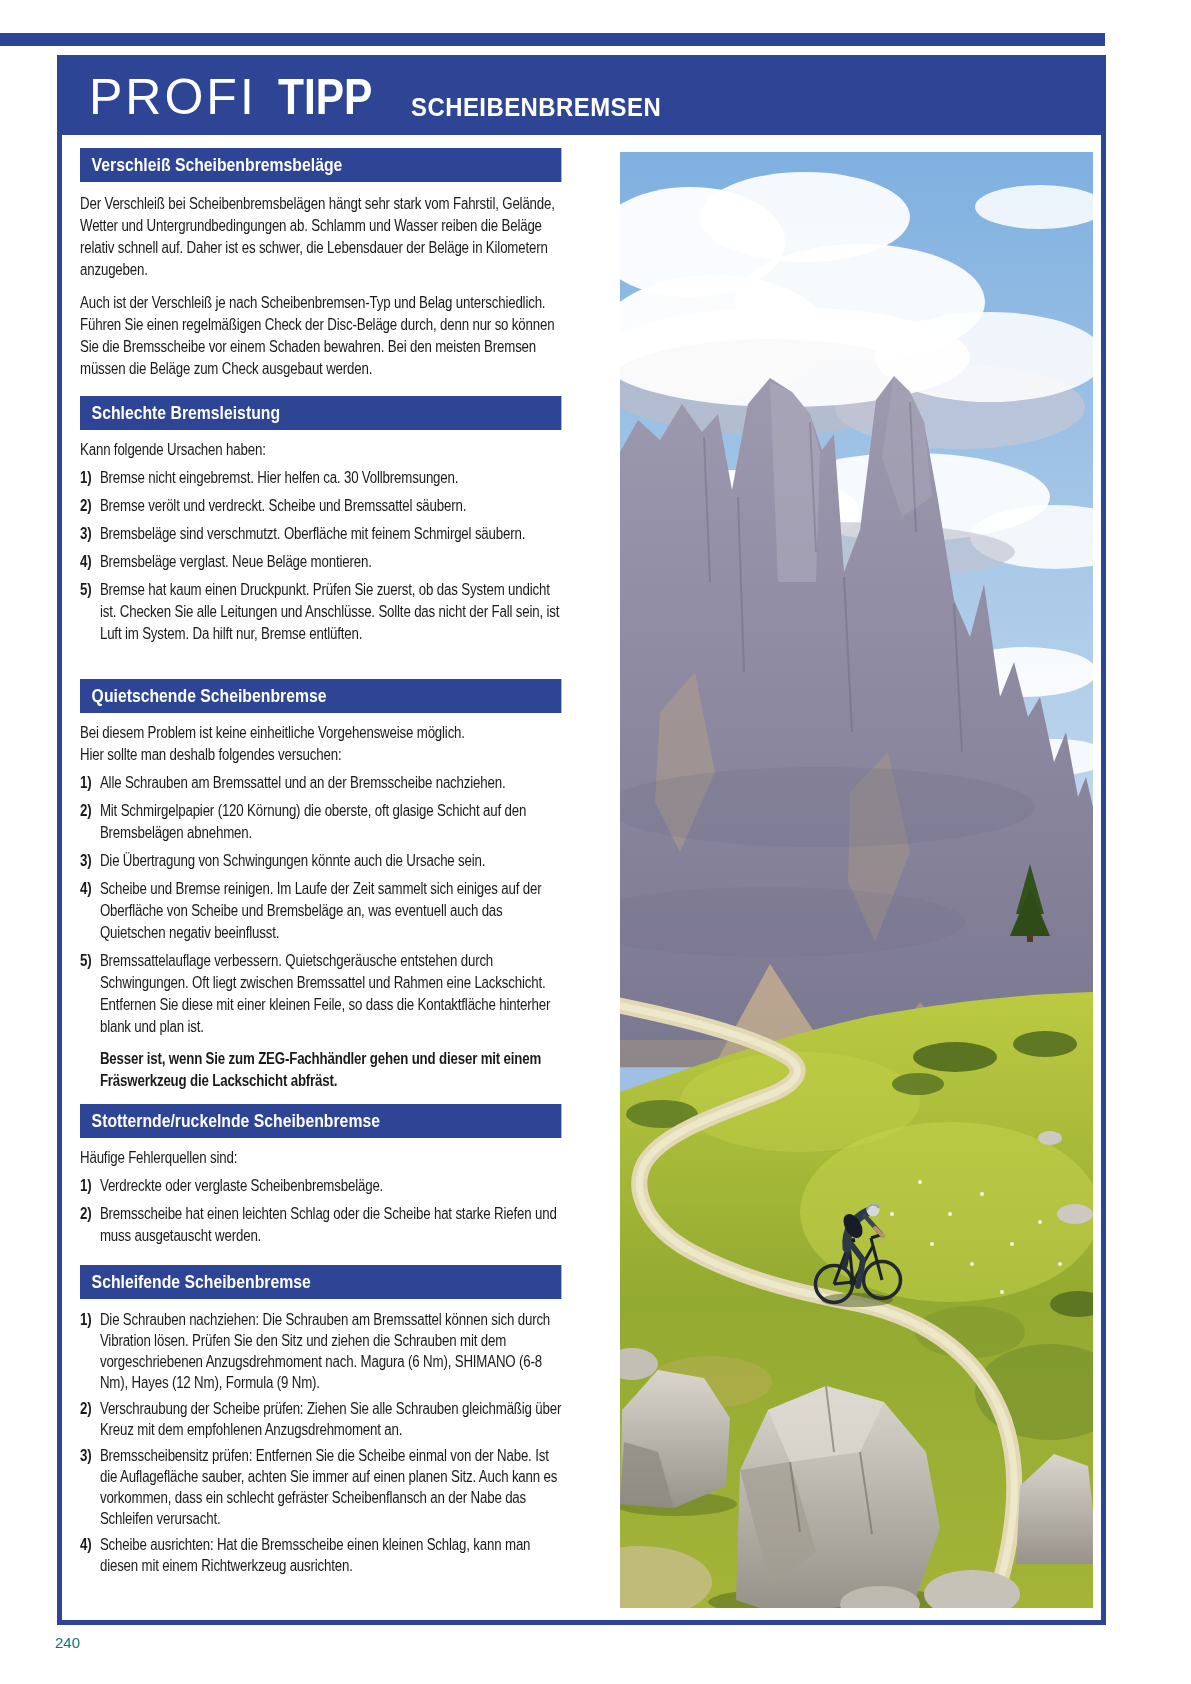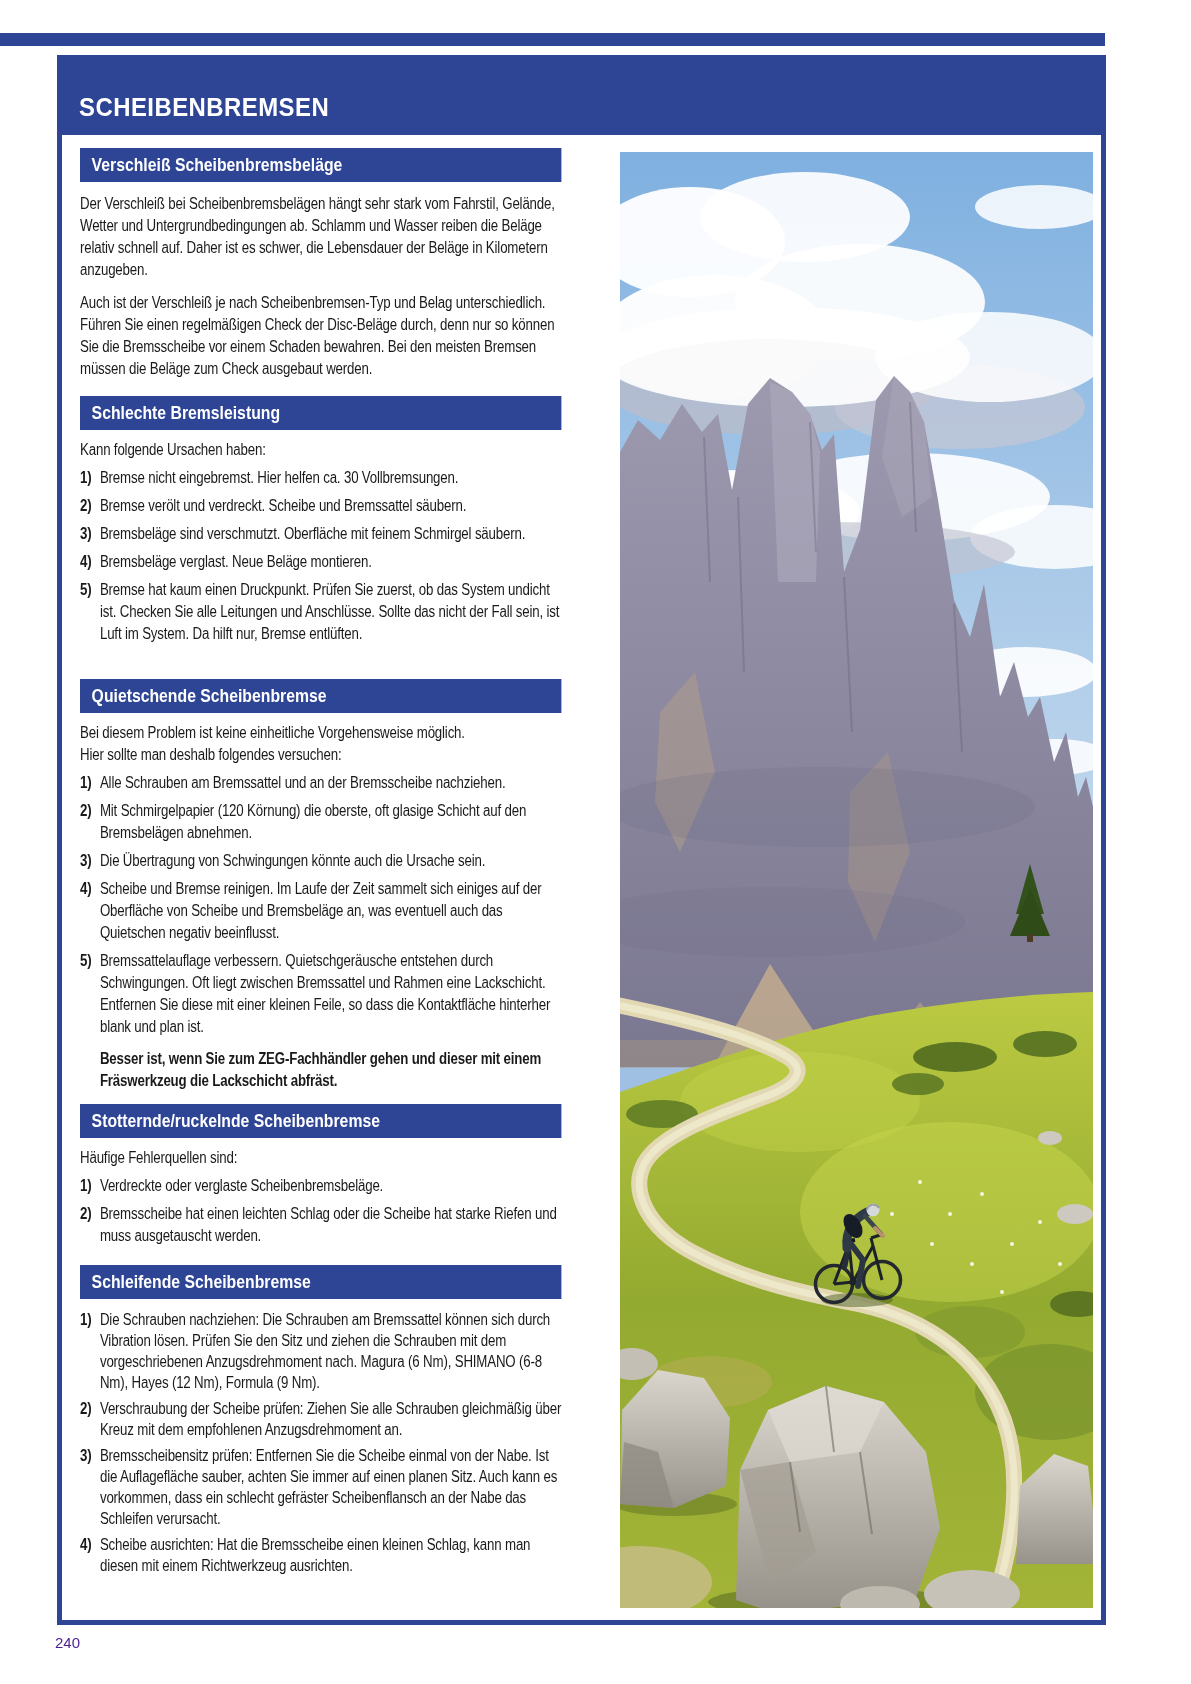--- a/index.html
+++ b/index.html
@@ -41,29 +41,30 @@
   .bar2 { margin-top:16px; } .bar3 { margin-top:34px; }
   .bar4 { margin-top:12px; } .bar5 { margin-top:18px; }
   .sec5 .item { margin-top:5px; line-height:21px; }
 
   .photo {
     position:absolute; left:620px; top:152px; width:473px; height:1456px;
     overflow:hidden; background:#9fc0e2;
   }
   .photo svg { display:block; width:100%; height:100%; }
 
-  .pagenum { position:absolute; left:55px; top:1634px; font-size:15px; color:#4c1d95; }
+  .pagenum { position:absolute; left:55px; top:1634px; font-size:15px; color:#0f766e; }
 </style>
 </head>
 <body>
 
 <div class="topbar"></div>
 
 <div class="frame">
   <div class="banner">
+    <span class="brand"><span>PROFI</span> <span class="brand-bold">TIPP</span></span>
     <span class="banner-subtitle">SCHEIBENBREMSEN</span>
   </div>
 </div>
 
 <div class="col">
 
   <div class="secbar">Verschleiß Scheibenbremsbeläge</div>
   <div class="para">Der Verschleiß bei Scheibenbremsbelägen hängt sehr stark vom Fahrstil, Gelände, Wetter und Untergrundbedingungen ab. Schlamm und Wasser reiben die Beläge relativ schnell auf. Daher ist es schwer, die Lebensdauer der Beläge in Kilometern anzugeben.</div>
   <div class="para">Auch ist der Verschleiß je nach Scheibenbremsen-Typ und Belag unterschiedlich. Führen Sie einen regelmäßigen Check der Disc-Beläge durch, denn nur so können Sie die Bremsscheibe vor einem Schaden bewahren. Bei den meisten Bremsen müssen die Beläge zum Check ausgebaut werden.</div>
 

